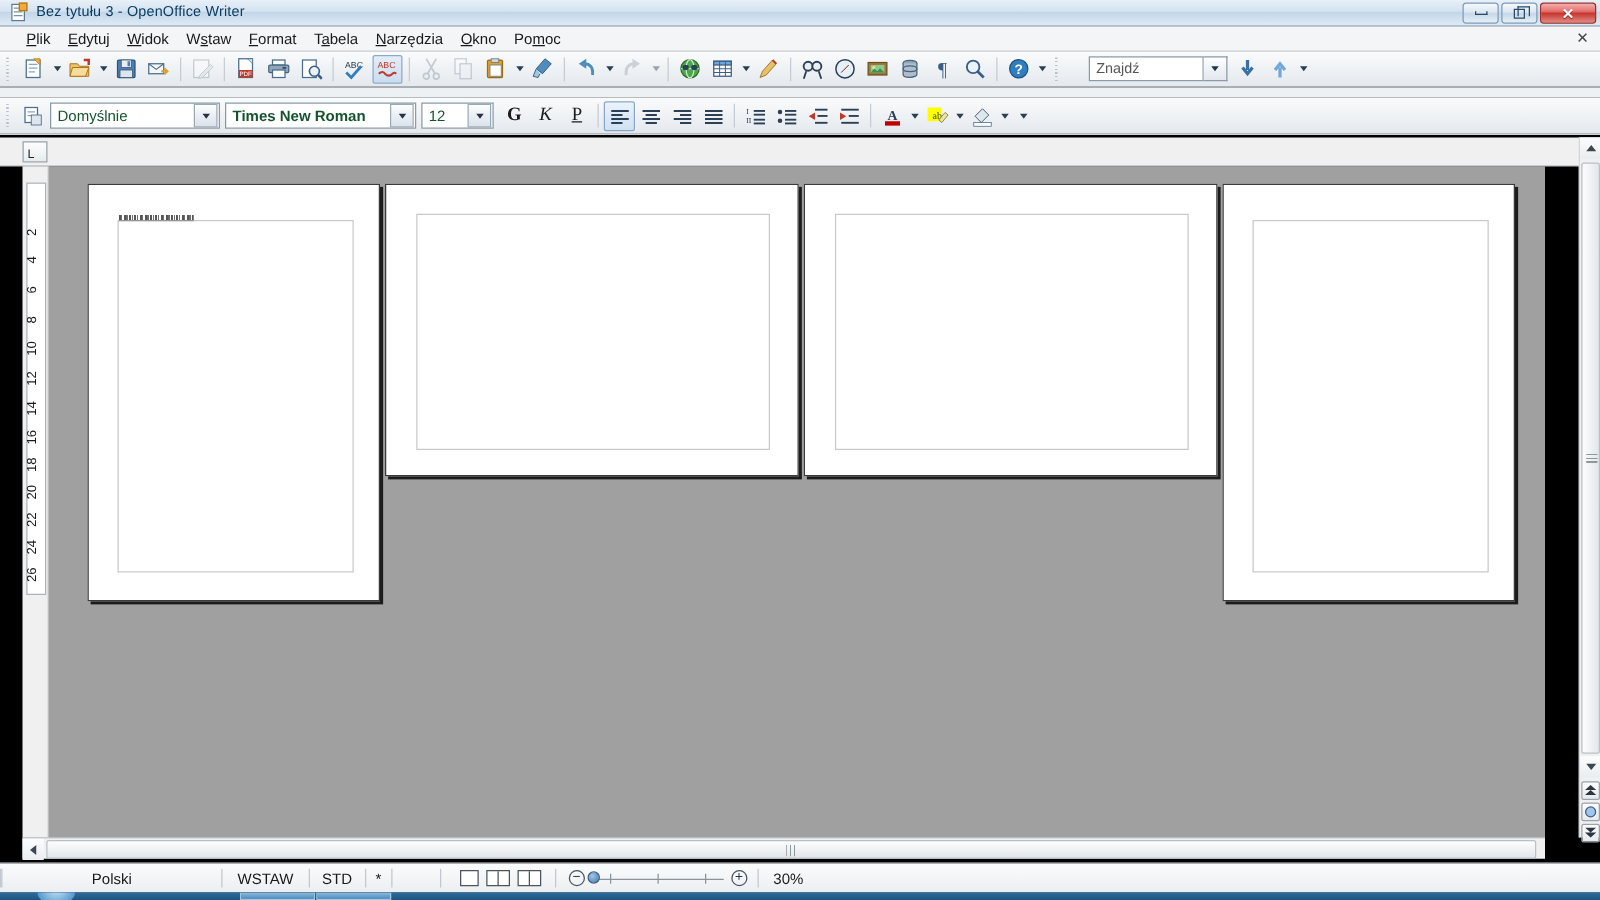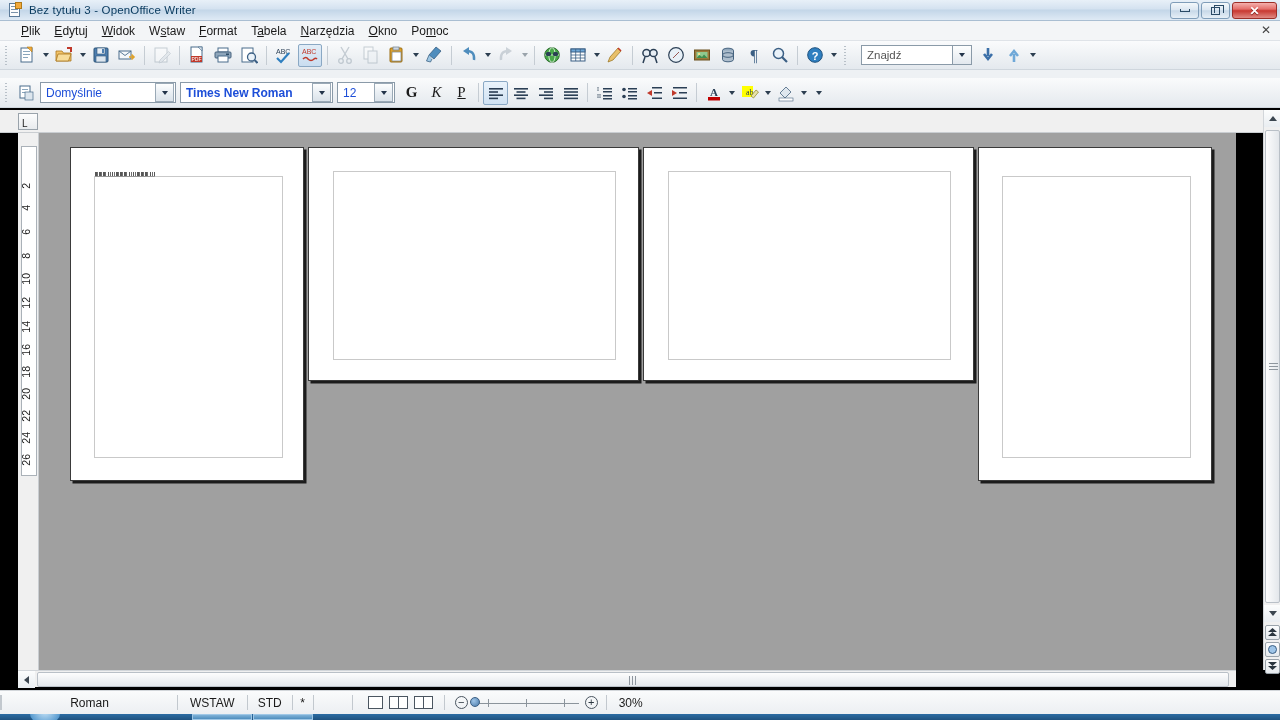--- a/index.html
+++ b/index.html
@@ -123,40 +123,40 @@
     border-top: 4px solid #2c3e50; display: block;
   }
   .tdrop.disabled i { border-top-color: #9aa3ab; }
 
   
   .ic { position: relative; width: 18px; height: 18px; display:block; }
 
   
   .findbox {
     width: 92px; height: 20px; background: #fff; border: 1px solid #8a9aa8;
-    display: flex; align-items: center; padding-left: 5px; margin-left: 8px;
+    display: flex; align-items: center; padding-left: 5px; margin-left: 18px;
     font-size: 11.5px; color: #555; flex: none;
   }
   .findcombo {
     width: 19px; height: 20px; border: 1px solid #8a9aa8; border-left: none;
     background: linear-gradient(to bottom, #fdfefe, #e2e8ee);
     display: flex; align-items: center; justify-content: center; flex: none;
   }
   .findcombo i {
     width: 0; height: 0; border-left: 3.5px solid transparent; border-right: 3.5px solid transparent;
     border-top: 4px solid #23344a;
   }
 
   
   .combo {
     height: 21px; background: #fff; border: 1px solid #8a9aa8;
     display: flex; align-items: center; flex: none; margin-right: 4px;
   }
   .combo .val {
-    flex: 1; padding-left: 5px; font-size: 12px; color: #1d4ed8;
+    flex: 1; padding-left: 5px; font-size: 12px; color: #14532d;
     white-space: nowrap; overflow: hidden;
   }
   .combo .arrow {
     width: 19px; height: 19px; margin: 0 1px 0 0;
     background: linear-gradient(to bottom, #fdfefe 0%, #eaeff4 50%, #dbe3ea 100%);
     border: 1px solid #9aa9b6;
     display: flex; align-items: center; justify-content: center;
   }
   .combo .arrow i {
     width: 0; height: 0; border-left: 3.5px solid transparent; border-right: 3.5px solid transparent;
@@ -950,21 +950,21 @@
         <span class="tri lf"></span>
       </div>
     <div class="thumb">
         <span class="ridges"></span>
       </div>
   </div>
 
   <div class="statusbar">
     <div class="st-sep"></div>
     <div class="st-sep"></div>
-    <div class="st-cell" style="width:175px; justify-content:center;">Roman</div>
+    <div class="st-cell" style="width:175px; justify-content:center;">Polski</div>
     <div class="st-sep"></div>
     <div class="st-cell" style="padding:0 12px;">WSTAW</div>
     <div class="st-sep"></div>
     <div class="st-cell" style="padding:0 10px;">STD</div>
     <div class="st-sep"></div>
     <div class="st-cell" style="width:20px; justify-content:center;">*</div>
     <div class="st-sep"></div>
     <div class="st-cell" style="width:38px;"></div>
     <div class="st-sep"></div>
 

